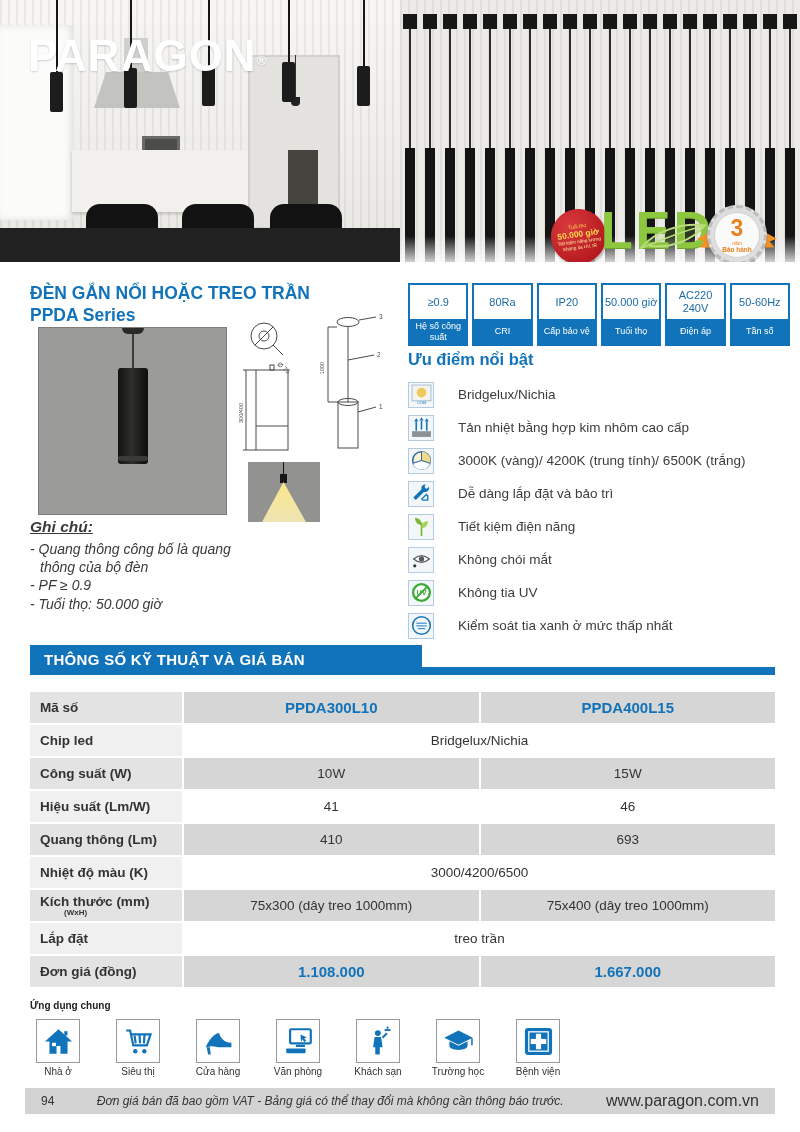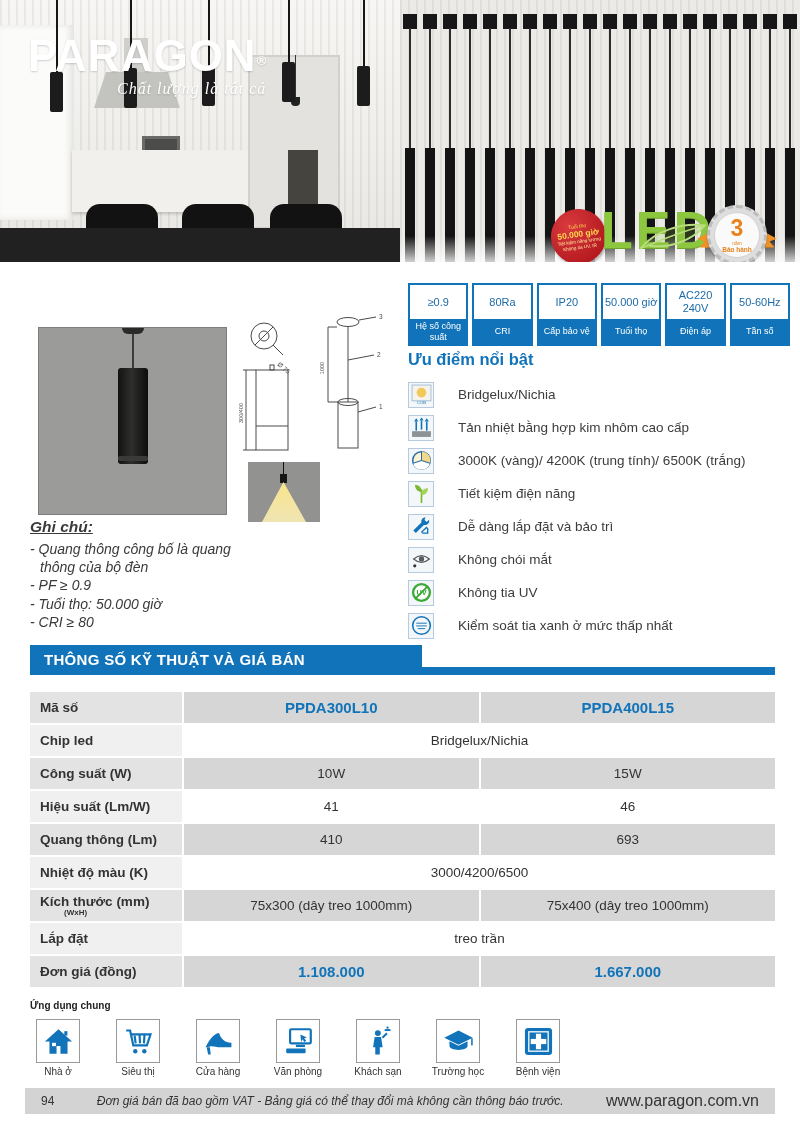--- a/index.html
+++ b/index.html
@@ -178,21 +178,20 @@
     <div class="hero-right">
       <div class="stripes"></div>
       <div class="hr-canopies"></div>
       <div class="hr-cords"></div>
       <div class="hr-tubes"></div>
       <div class="hr-glow"></div>
     </div>
 
     <div class="logo">
       <span class="logo-text">PARAGON</span><span class="logo-reg">®</span>
-      <div class="logo-tagline">Chất lượng là tất cả</div>
     </div>
 
     <div class="badge-lifespan">
       <div class="bl1">Tuổi thọ</div>
       <div class="bl2">50.000 giờ</div>
       <div class="bl3">Tiết kiệm năng lượng</div>
       <div class="bl4">Không tia UV, IR</div>
     </div>
     <div class="badge-led">LED</div>
     <svg class="led-leaf" viewBox="0 0 74 28">
@@ -205,20 +204,22 @@
       <div class="medal-outer"></div>
       <div class="medal-inner">
         <div class="medal-num">3</div>
         <div class="medal-unit">năm</div>
         <div class="medal-label">Bảo hành</div>
       </div>
     </div>
   </div>
 
   <div class="prod-title">
+    <div>ĐÈN GẮN NỔI HOẶC TREO TRẦN</div>
+    <div class="prod-series">PPDA Series</div>
   </div>
 
   <div class="prod-photo">
     <div class="pp-cord"></div>
     <div class="pp-canopy"></div>
     <div class="pp-body"></div>
     <div class="pp-ring"></div>
   </div>
 
   <div class="drawing">
@@ -269,21 +270,20 @@
         <polygon points="35.5,20 14,60 58,60" fill="url(#beamg)"></polygon>
       </svg>
     </div>
   </div>
 
   <div class="notes">
     <div class="notes-h">Ghi chú:</div>
     <div class="note-line">- Quang thông công bố là quang thông của bộ đèn</div>
     <div class="note-line">- PF ≥ 0.9</div>
     <div class="note-line">- Tuổi thọ: 50.000 giờ</div>
-    <div class="note-line">- CRI ≥ 80</div>
   </div>
 
   <div class="spec-badges">
       <div class="spec-badge">
         <div class="sb-value">≥0.9</div>
         <div class="sb-label">Hệ số công suất</div>
       </div>
       <div class="spec-badge">
         <div class="sb-value">80Ra</div>
         <div class="sb-label">CRI</div>
@@ -348,35 +348,35 @@
                 <line x1="10" y1="10" x2="18.1" y2="12.6"></line>
                 <line x1="10" y1="10" x2="1.9" y2="12.6"></line>
               </g>
             </svg>
           </span>
           <span class="f-text">3000K (vàng)/ 4200K (trung tính)/ 6500K (trắng)</span>
         </div>
         <div class="feature-item">
           <span class="f-icon">
             <svg viewBox="0 0 20 20">
+              <path d="M13.8 1.2a4 4 0 0 0-3.9 4.9L2.2 13.8l2.4 2.4 7.7-7.7a4 4 0 0 0 4.9-5l-2.3 2.3-2-2z" fill="#1173b9"></path>
+              <path d="M12.5 13l2.2-2.1 1.2 1.2v4.2h-4.6l-1-1z" fill="none" stroke="#1173b9" stroke-width="1.3"></path>
+            </svg>
+          </span>
+          <span class="f-text">Dễ dàng lắp đặt và bảo trì</span>
+        </div>
+        <div class="feature-item">
+          <span class="f-icon">
+            <svg viewBox="0 0 20 20">
               <path d="M10 19V6" stroke="#7cb832" stroke-width="1.6" fill="none"></path>
               <path d="M10 8.5C6 8.5 3.8 5.5 3.8 2 8 2 10 4.5 10 8.5z" fill="#7cb832"></path>
               <path d="M10 11.5c4 0 6.2-3 6.2-6.5C12 5 10 7.5 10 11.5z" fill="#a4d45c"></path>
             </svg>
           </span>
           <span class="f-text">Tiết kiệm điện năng</span>
-        </div>
-        <div class="feature-item">
-          <span class="f-icon">
-            <svg viewBox="0 0 20 20">
-              <path d="M13.8 1.2a4 4 0 0 0-3.9 4.9L2.2 13.8l2.4 2.4 7.7-7.7a4 4 0 0 0 4.9-5l-2.3 2.3-2-2z" fill="#1173b9"></path>
-              <path d="M12.5 13l2.2-2.1 1.2 1.2v4.2h-4.6l-1-1z" fill="none" stroke="#1173b9" stroke-width="1.3"></path>
-            </svg>
-          </span>
-          <span class="f-text">Dễ dàng lắp đặt và bảo trì</span>
         </div>
         <div class="feature-item">
           <span class="f-icon">
             <svg viewBox="0 0 20 20">
               <path d="M2.5 9.5Q10 3 17.5 9.5 10 16 2.5 9.5z" fill="none" stroke="#5a5a5a" stroke-width="1.2"></path>
               <circle cx="10" cy="9.5" r="2.5" fill="#5a5a5a"></circle>
               <circle cx="3.6" cy="16" r="1.5" fill="#333"></circle>
             </svg>
           </span>
           <span class="f-text">Không chói mắt</span>

